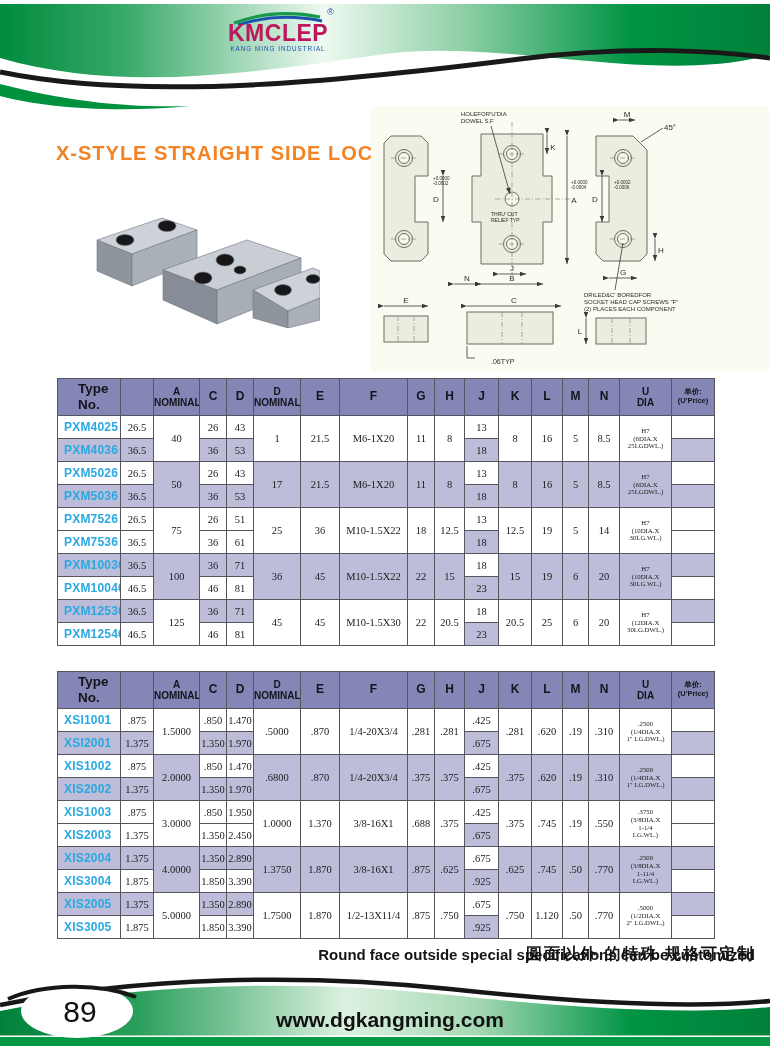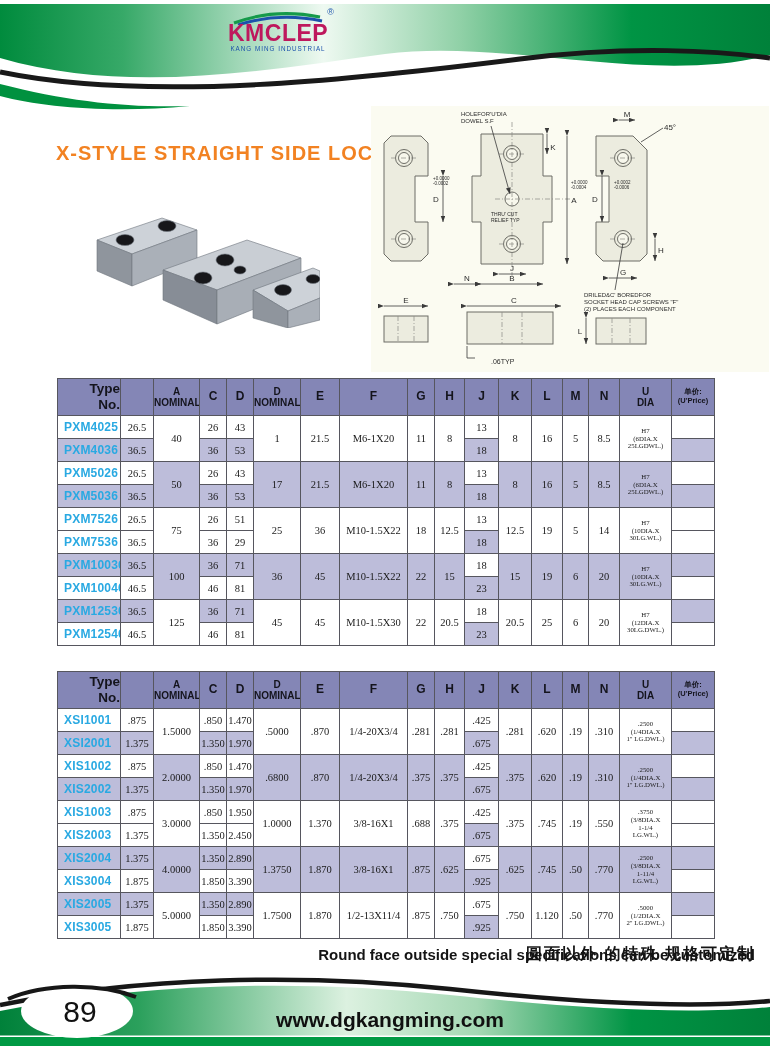--- a/index.html
+++ b/index.html
@@ -27,21 +27,21 @@
 
   
   .cat-table{position:absolute;border-collapse:collapse;table-layout:fixed;width:657px;
              font-family:"Liberation Serif",serif;}
   .t1{left:57px;top:378px;} .t2{left:57px;top:671px;}
   .cat-table th,.cat-table td{border:1px solid #56565e;text-align:center;padding:0;overflow:hidden;}
   .cat-table thead tr{height:37px;}
   .cat-table tbody tr{height:23px;}
   .cat-table th{background:#8486b6;font-family:"Liberation Sans",sans-serif;font-weight:bold;
                 font-size:12px;color:#14141c;white-space:pre-line;line-height:1.15;}
-  .cat-table th.th-first{text-align:right;padding-left:20px;font-size:13.5px;}
+  .cat-table th.th-first{text-align:left;padding-left:20px;font-size:13.5px;}
   .cat-table th.th-multi{font-size:10px;}
   .cat-table th.th-price{font-size:7.5px;}
   .cat-table td{font-size:10.5px;color:#1a1a1a;}
   .cat-table td.w{background:#ffffff;}
   .cat-table td.p{background:#bdbdda;}
   .cat-table td.type{font-family:"Liberation Sans",sans-serif;font-weight:bold;color:#29a9e2;
                      font-size:12px;text-align:left;padding-left:6px;letter-spacing:.2px;}
   .cat-table td.multi{font-size:6.8px;line-height:1.15;white-space:pre-line;}
 
   
@@ -338,21 +338,21 @@
           <td rowspan="2" class="w">14</td>
           <td rowspan="2" class="w multi">H7
 (10DIA.X
 30LG.WL.)</td>
           <td class="w"></td>
         </tr>
         <tr>
           <td class="type w">PXM7536</td>
           <td class="w">36.5</td>
           <td class="w">36</td>
-          <td class="w">29</td>
+          <td class="w">61</td>
           <td class="p">18</td>
           <td class="w"></td>
         </tr>
         <tr>
           <td class="type p">PXM10036</td>
           <td class="p">36.5</td>
           <td rowspan="2" class="p">100</td>
           <td class="p">36</td>
           <td class="p">71</td>
           <td rowspan="2" class="p">36</td>

